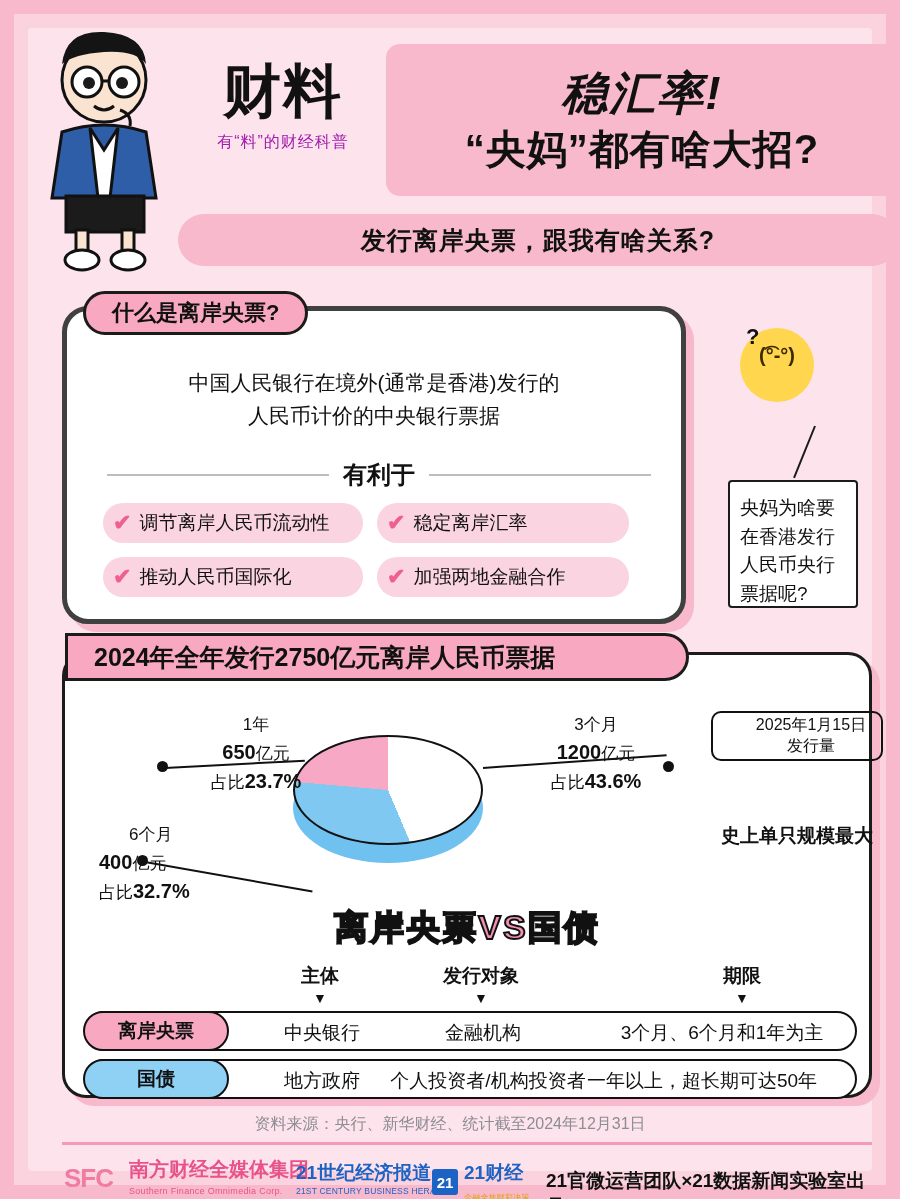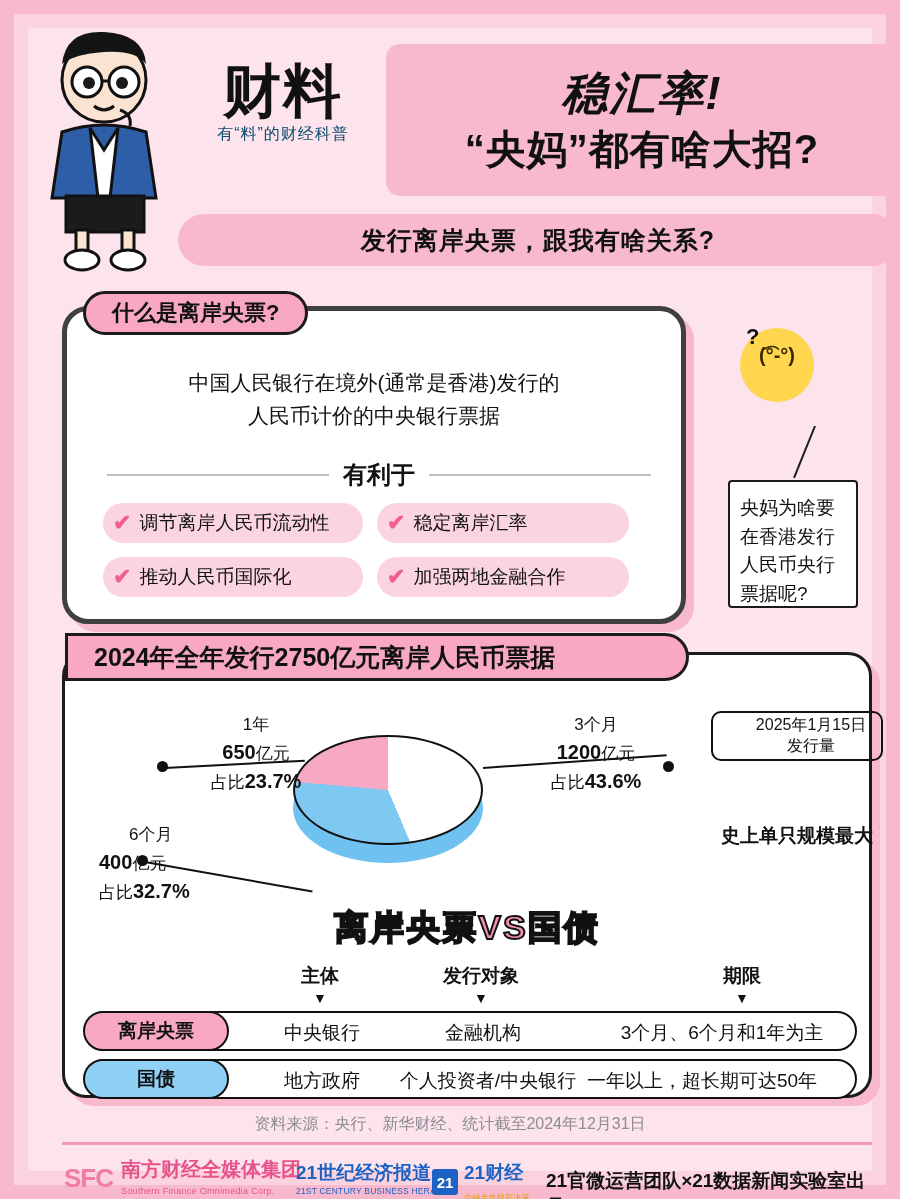--- a/index.html
+++ b/index.html
@@ -32,21 +32,21 @@
     position: absolute; left: 4px; top: -4px; width: 150px; height: 250px;
   }
   .logo-block {
     position: absolute; left: 150px; top: 34px; width: 210px; text-align: center;
   }
   .logo-main {
     font-size: 58px; font-weight: 900; letter-spacing: 2px; line-height: 1;
     color: #111; font-family: "Liberation Sans", sans-serif;
   }
   .logo-sub {
-    margin-top: 4px; font-size: 16px; color: #0c4a6e; letter-spacing: 1px;
+    margin-top: 12px; font-size: 16px; color: #a21caf; letter-spacing: 1px;
   }
   .title-box {
     position: absolute; left: 358px; top: 16px; width: 512px; height: 152px;
     background: #f8b9cd; border-radius: 14px;
     display: flex; flex-direction: column; align-items: center; justify-content: center;
   }
   .title-l1 {
     font-size: 46px; font-weight: 900; font-style: italic; letter-spacing: 2px;
     color: #111; line-height: 1.15;
   }
@@ -197,21 +197,21 @@
   .cell { position: absolute; top: 0; height: 40px; display: flex; align-items: center; justify-content: center; font-size: 19px; color: #111; }
 
   .source {
     position: absolute; left: 0; top: 1086px; width: 100%; text-align: center;
     font-size: 16px; color: #8d8d93;
   }
 
   
   .footer-rule { position: absolute; left: 34px; top: 1114px; width: 810px; height: 3px; background: #f49ab9; }
   .footer { position: absolute; left: 0; top: 1126px; width: 100%; height: 56px; display: flex; align-items: center; }
-  .sfc { position: absolute; left: 36px; top: 4px; display: flex; align-items: center; gap: 8px; }
+  .sfc { position: absolute; left: 36px; top: 4px; display: flex; align-items: center; gap: 16px; }
   .sfc-mark { font-size: 26px; font-weight: 900; color: #f07ba3; letter-spacing: -1px; }
   .sfc-cn { font-size: 20px; font-weight: 800; color: #e8528a; line-height: 1.1; }
   .sfc-en { font-size: 9px; color: #e8528a; letter-spacing: .3px; }
   .f21 { position: absolute; left: 268px; top: 6px; }
   .f21-cn { font-size: 19px; font-weight: 800; color: #1d63c4; }
   .f21-en { font-size: 8.5px; color: #1d63c4; letter-spacing: .2px; }
   .f21b { position: absolute; left: 404px; top: 6px; display: flex; align-items: center; gap: 6px; }
   .sq21 { width: 26px; height: 26px; background: #1d63c4; color: #fff; font-size: 15px; font-weight: 900; display:flex; align-items:center; justify-content:center; border-radius: 3px;}
   .f21b-cn { font-size: 19px; font-weight: 800; color: #1d63c4; }
   .f21b-en { font-size: 8px; color: #e0a000; letter-spacing: .2px; }
@@ -358,21 +358,21 @@
       <div class="trow r1">
         <div class="rlabel pink">离岸央票</div>
         <div class="cell" style="left:180px; width:110px;">中央银行</div>
         <div class="cell" style="left:316px; width:160px;">金融机构</div>
         <div class="cell" style="left:500px; width:270px;">3个月、6个月和1年为主</div>
       </div>
 
       <div class="trow r2">
         <div class="rlabel blue">国债</div>
         <div class="cell" style="left:180px; width:110px;">地方政府</div>
-        <div class="cell" style="left:296px; width:210px;">个人投资者/中央银行</div>
+        <div class="cell" style="left:296px; width:210px;">个人投资者/机构投资者</div>
         <div class="cell" style="left:479px; width:272px;text-align:right;">一年以上，超长期可达50年</div>
       </div>
     </div>
 
     <div class="source">资料来源：央行、新华财经、统计截至2024年12月31日</div>
 
     <div class="footer-rule"></div>
     <div class="footer">
       <div class="sfc">
         <span class="sfc-mark">SFC</span>

